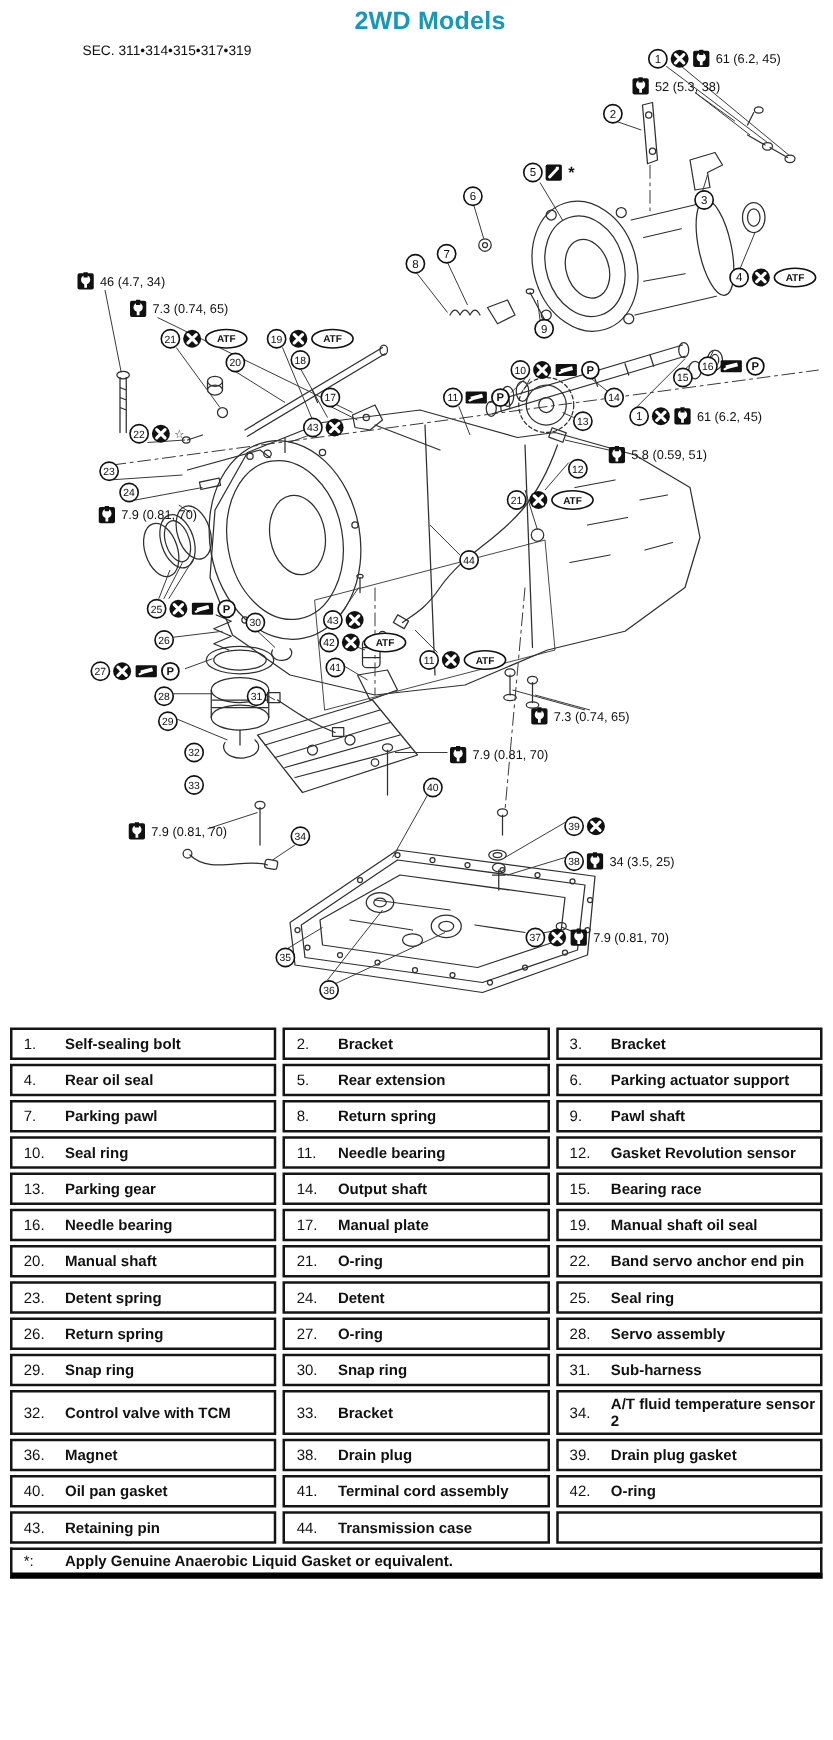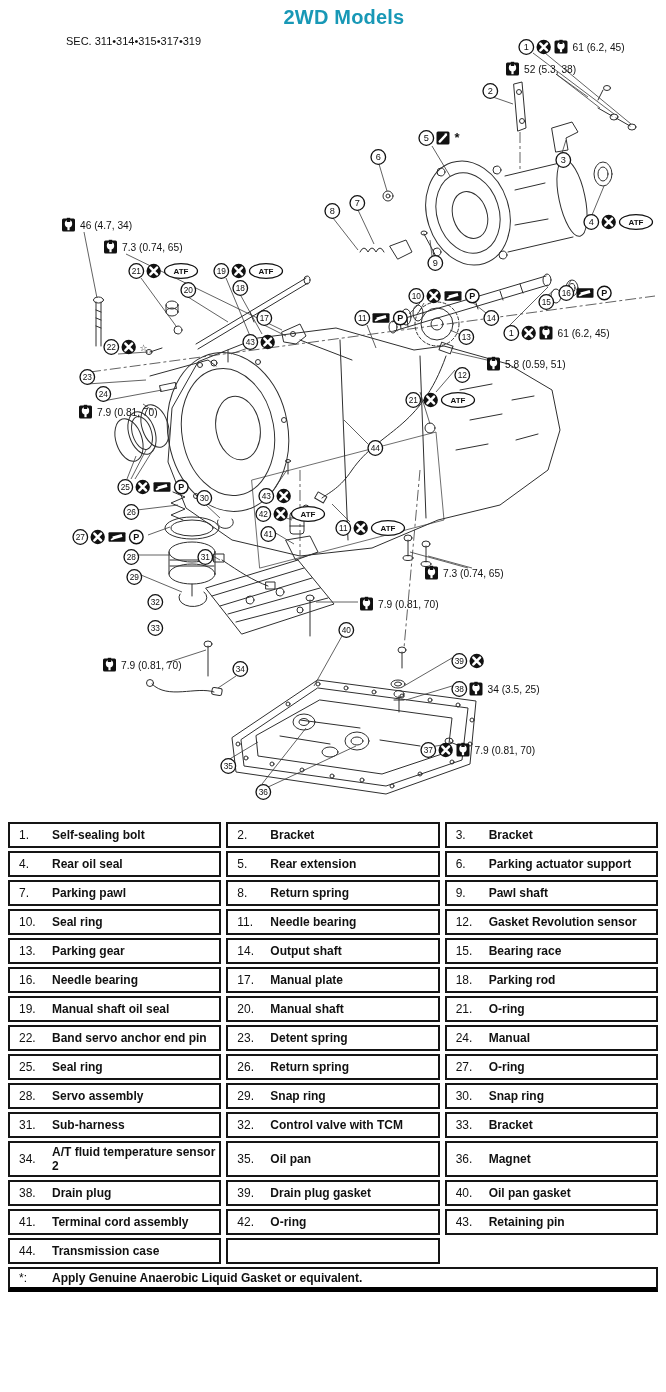--- a/index.html
+++ b/index.html
@@ -664,24 +664,20 @@
       </div>
       <div class="cell">
         <span class="num">16.</span>
         <span class="lbl">Needle bearing</span>
       </div>
       <div class="cell">
         <span class="num">17.</span>
         <span class="lbl">Manual plate</span>
       </div>
       <div class="cell">
-        <span class="num">18.</span>
-        <span class="lbl">Parking rod</span>
-      </div>
-      <div class="cell">
         <span class="num">19.</span>
         <span class="lbl">Manual shaft oil seal</span>
       </div>
       <div class="cell">
         <span class="num">20.</span>
         <span class="lbl">Manual shaft</span>
       </div>
       <div class="cell">
         <span class="num">21.</span>
         <span class="lbl">O-ring</span>
@@ -689,21 +685,21 @@
       <div class="cell">
         <span class="num">22.</span>
         <span class="lbl">Band servo anchor end pin</span>
       </div>
       <div class="cell">
         <span class="num">23.</span>
         <span class="lbl">Detent spring</span>
       </div>
       <div class="cell">
         <span class="num">24.</span>
-        <span class="lbl">Manual</span>
+        <span class="lbl">Detent</span>
       </div>
       <div class="cell">
         <span class="num">25.</span>
         <span class="lbl">Seal ring</span>
       </div>
       <div class="cell">
         <span class="num">26.</span>
         <span class="lbl">Return spring</span>
       </div>
       <div class="cell">
@@ -730,24 +726,20 @@
         <span class="num">32.</span>
         <span class="lbl">Control valve with TCM</span>
       </div>
       <div class="cell">
         <span class="num">33.</span>
         <span class="lbl">Bracket</span>
       </div>
       <div class="cell">
         <span class="num">34.</span>
         <span class="lbl">A/T fluid temperature sensor 2</span>
-      </div>
-      <div class="cell">
-        <span class="num">35.</span>
-        <span class="lbl">Oil pan</span>
       </div>
       <div class="cell">
         <span class="num">36.</span>
         <span class="lbl">Magnet</span>
       </div>
       <div class="cell">
         <span class="num">38.</span>
         <span class="lbl">Drain plug</span>
       </div>
       <div class="cell">

